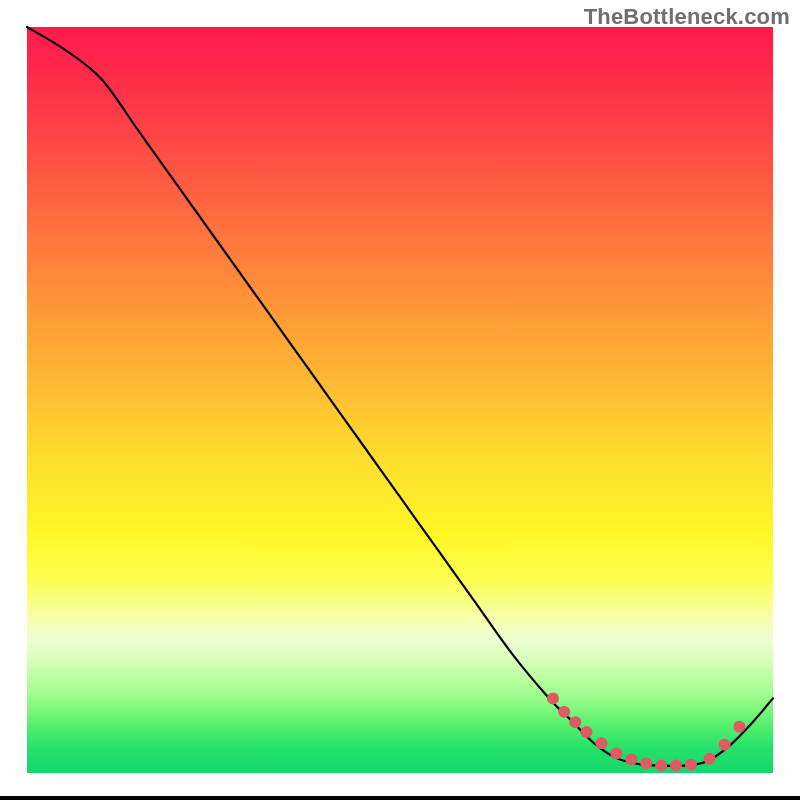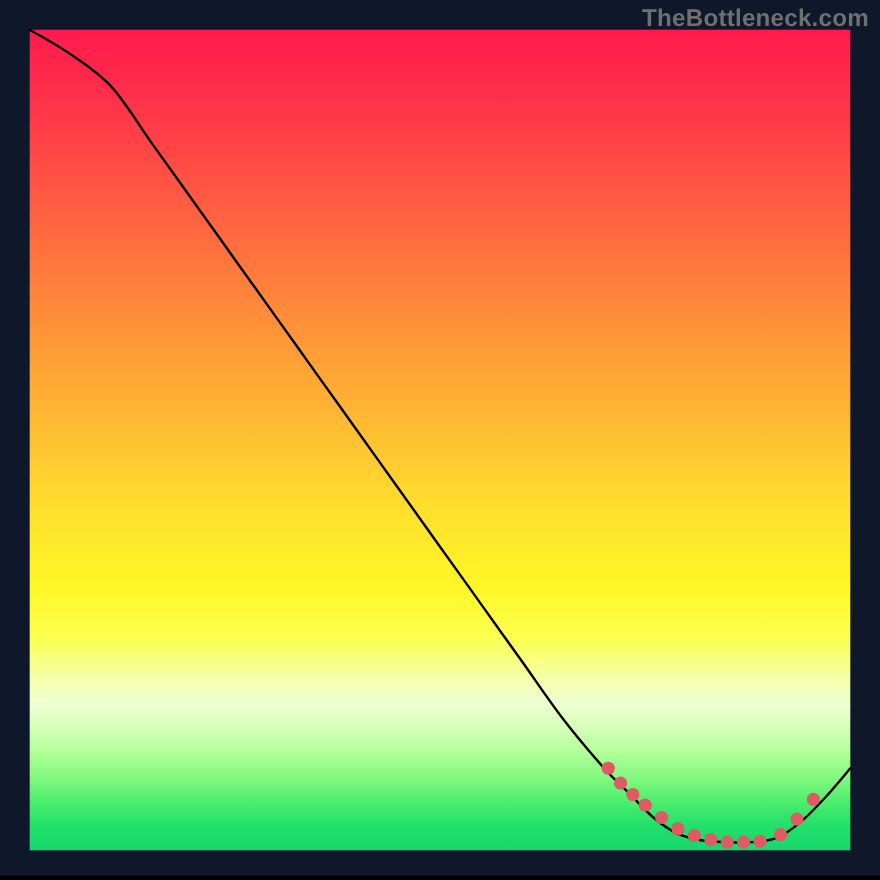--- a/index.html
+++ b/index.html
@@ -1,21 +1,21 @@
 <!DOCTYPE html>
 <html><head>
 <meta charset="utf-8">
 <style>
   * { margin: 0; padding: 0; box-sizing: border-box; }
   html, body { width: 800px; height: 800px; background: #000; overflow: hidden; }
   .stage {
     position: relative;
     width: 800px;
     height: 796px;
-    background: #0f172a;
+    background: #ffffff;
   }
   .plot {
     position: absolute;
     left: 27px;
     top: 27px;
     width: 746px;
     height: 746px;
     background: linear-gradient(
       to bottom,
       #ff1a4d 0%,

